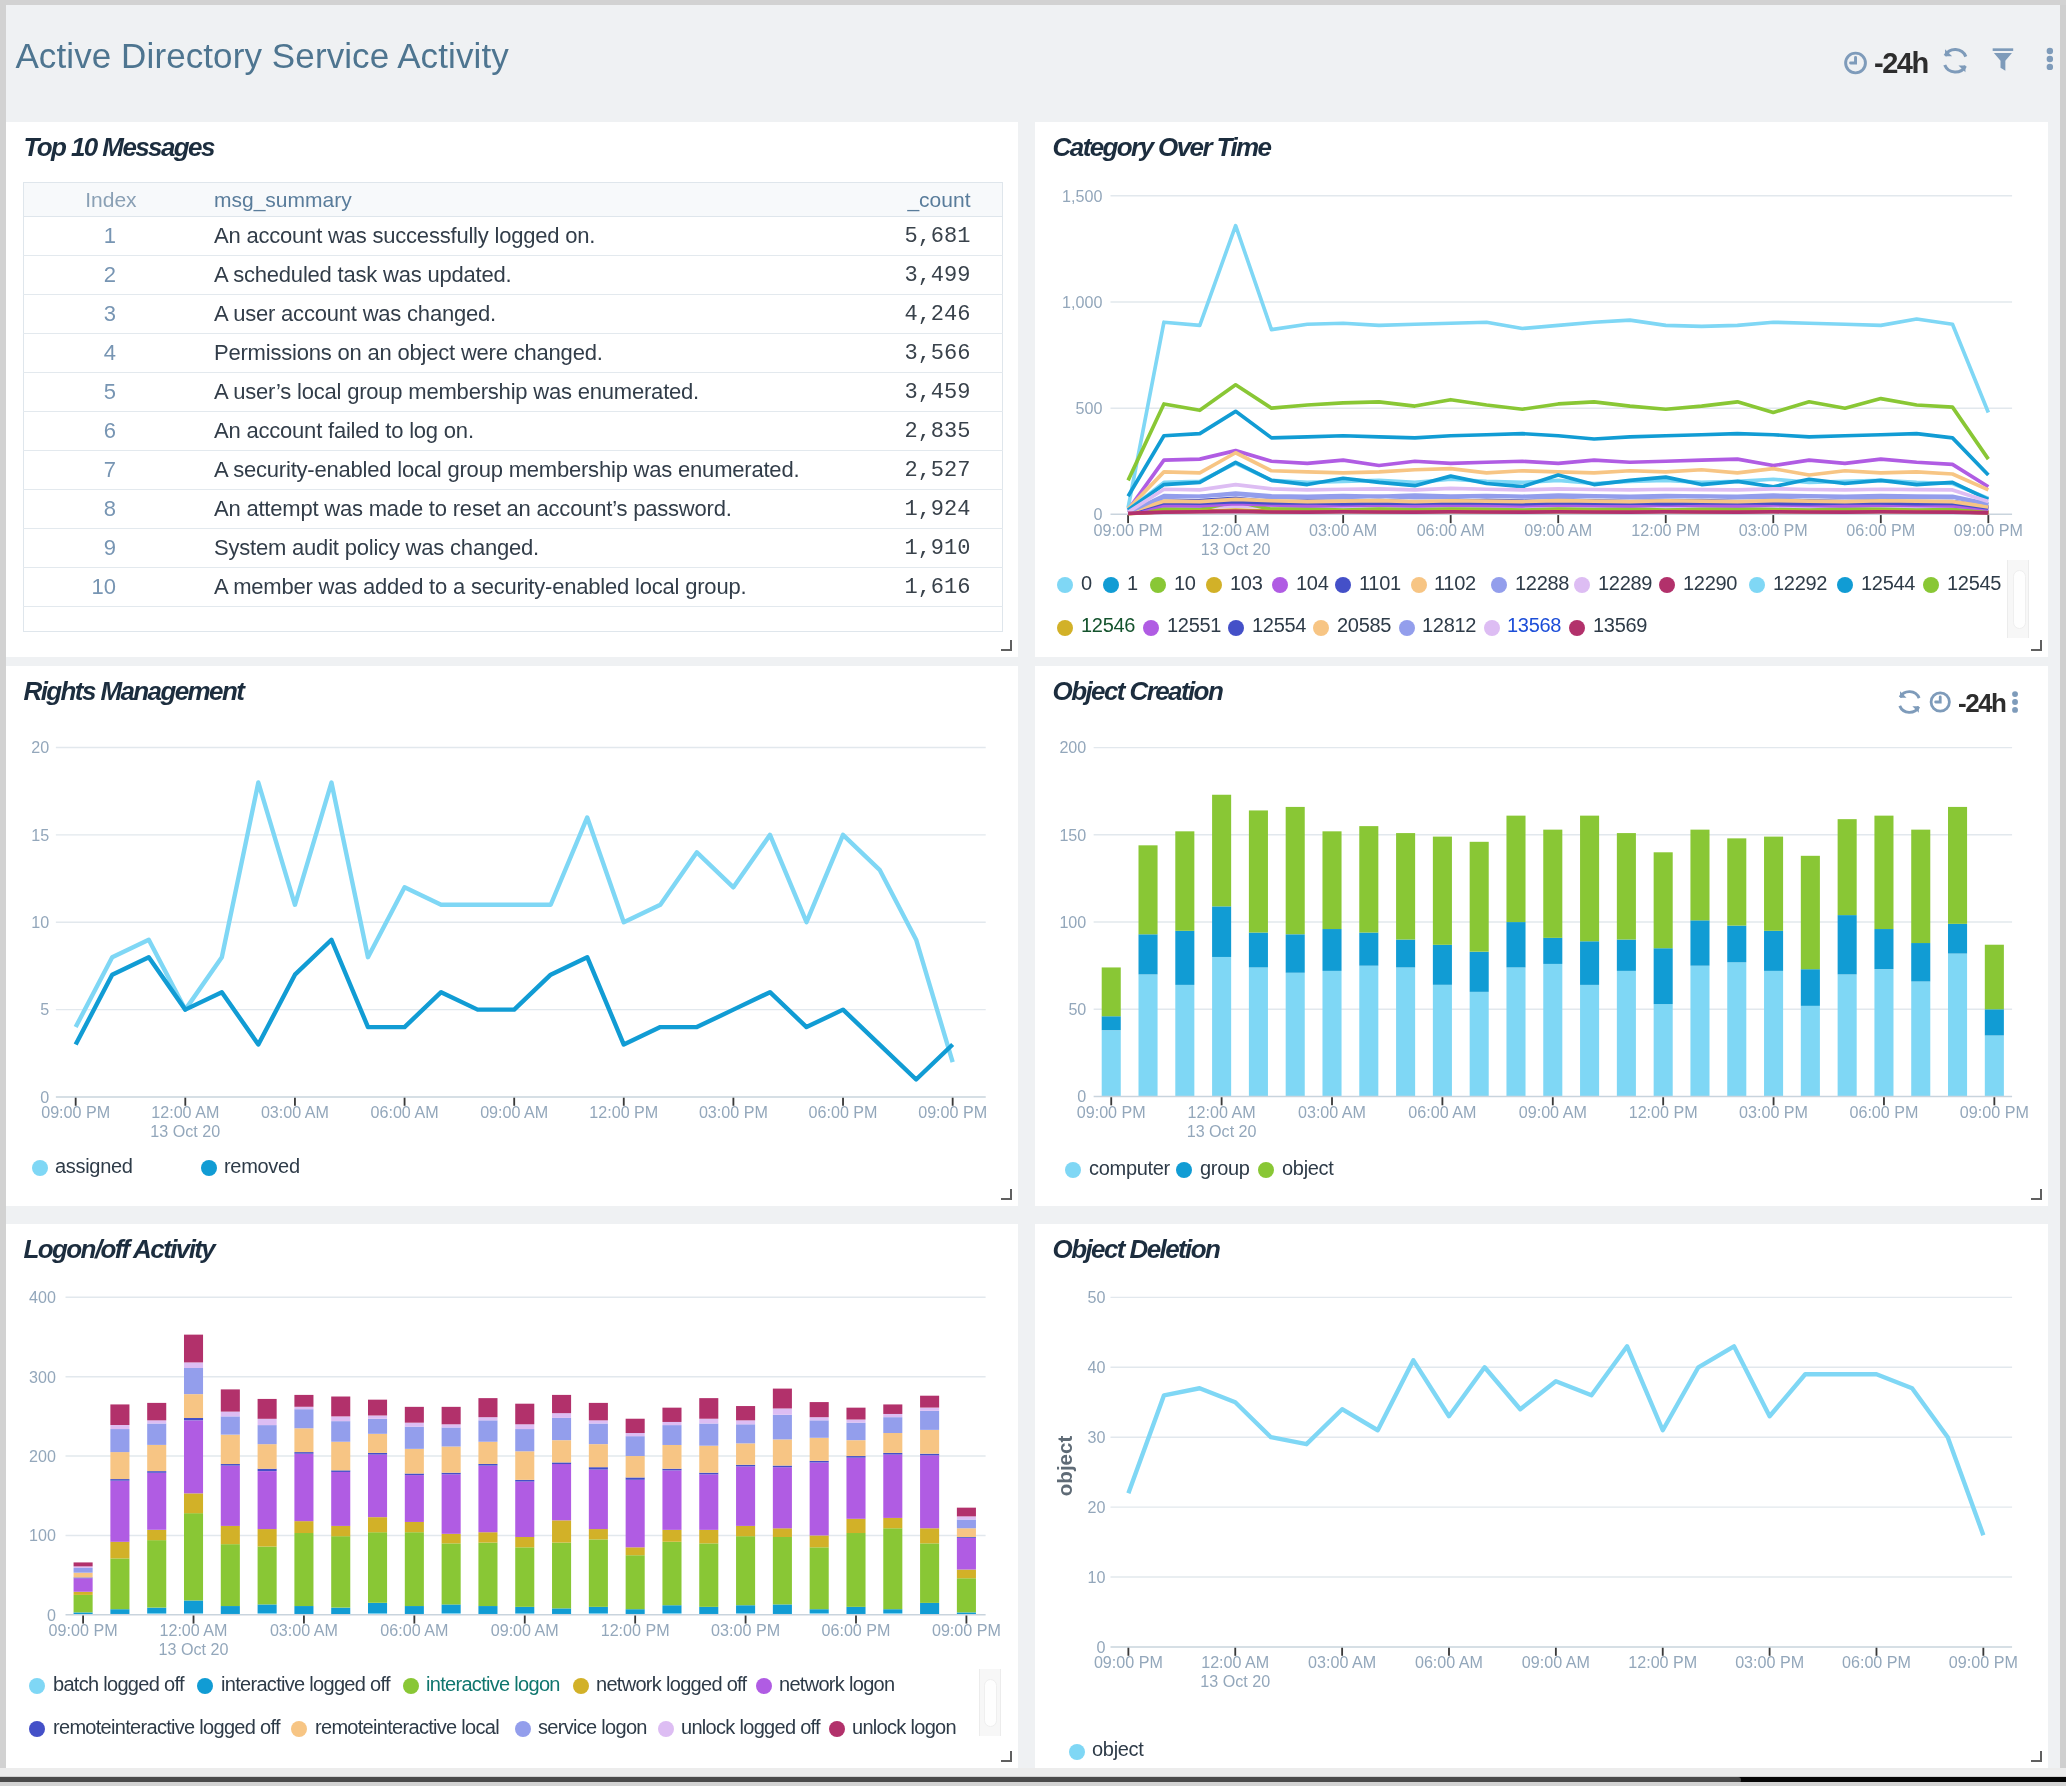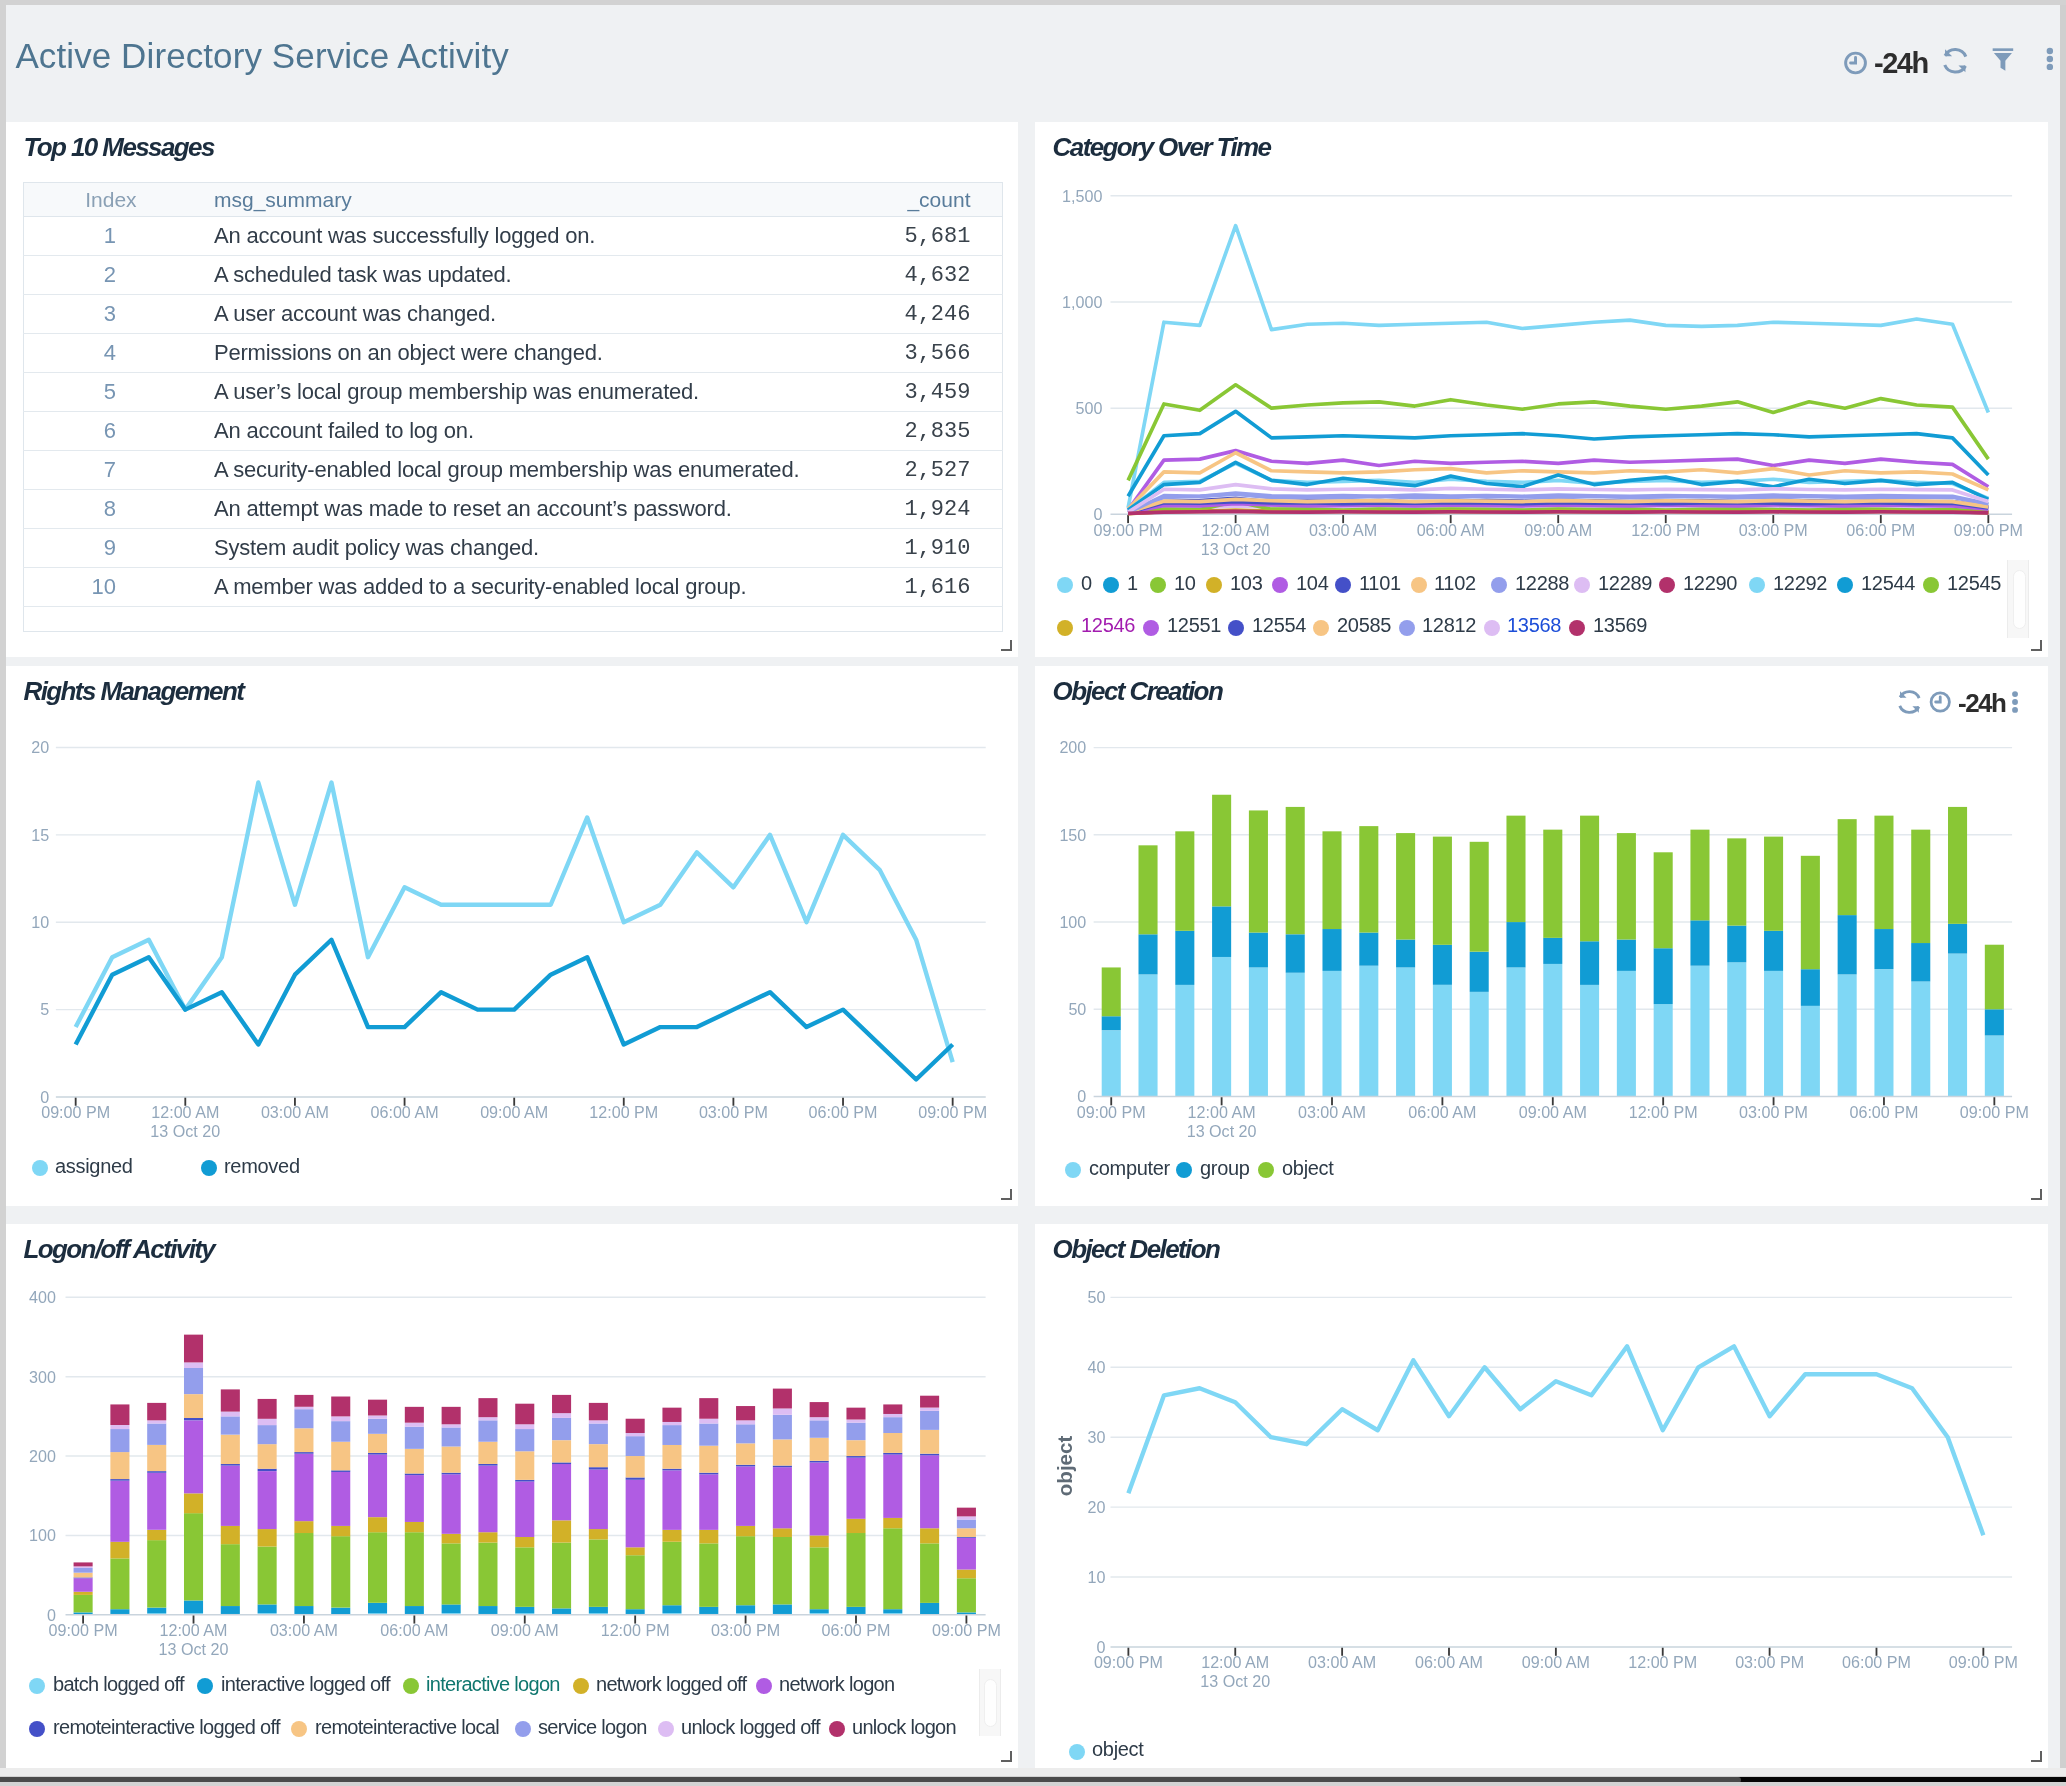--- a/index.html
+++ b/index.html
@@ -60,21 +60,21 @@
       </thead>
 <tbody>
         <tr>
           <td class="ci">1</td>
           <td class="cm">An account was successfully logged on.</td>
           <td class="cc">5,681</td>
         </tr>
         <tr>
           <td class="ci">2</td>
           <td class="cm">A scheduled task was updated.</td>
-          <td class="cc">4,632</td>
+          <td class="cc">3,499</td>
         </tr>
         <tr>
           <td class="ci">3</td>
           <td class="cm">A user account was changed.</td>
           <td class="cc">4,246</td>
         </tr>
         <tr>
           <td class="ci">4</td>
           <td class="cm">Permissions on an object were changed.</td>
           <td class="cc">3,566</td>
@@ -681,21 +681,21 @@
 <div style="position:absolute;left:1598px;top:572px;font-size:20px;color:#2E3B48;letter-spacing:-0.3px;white-space:nowrap">12289</div>
 <div style="position:absolute;left:1659px;top:577px;width:16px;height:16px;border-radius:50%;background:#B2316B"></div>
 <div style="position:absolute;left:1683px;top:572px;font-size:20px;color:#2E3B48;letter-spacing:-0.3px;white-space:nowrap">12290</div>
 <div style="position:absolute;left:1749px;top:577px;width:16px;height:16px;border-radius:50%;background:#7FD7F5"></div>
 <div style="position:absolute;left:1773px;top:572px;font-size:20px;color:#2E3B48;letter-spacing:-0.3px;white-space:nowrap">12292</div>
 <div style="position:absolute;left:1837px;top:577px;width:16px;height:16px;border-radius:50%;background:#119CD4"></div>
 <div style="position:absolute;left:1861px;top:572px;font-size:20px;color:#2E3B48;letter-spacing:-0.3px;white-space:nowrap">12544</div>
 <div style="position:absolute;left:1923px;top:577px;width:16px;height:16px;border-radius:50%;background:#89C735"></div>
 <div style="position:absolute;left:1947px;top:572px;font-size:20px;color:#2E3B48;letter-spacing:-0.3px;white-space:nowrap">12545</div>
 <div style="position:absolute;left:1057px;top:620px;width:16px;height:16px;border-radius:50%;background:#D2B128"></div>
-<div style="position:absolute;left:1081px;top:614px;font-size:20px;color:#a21caf;letter-spacing:-0.3px;white-space:nowrap">12546</div>
+<div style="position:absolute;left:1081px;top:614px;font-size:20px;color:#14532d;letter-spacing:-0.3px;white-space:nowrap">12546</div>
 <div style="position:absolute;left:1143px;top:620px;width:16px;height:16px;border-radius:50%;background:#B05CE3"></div>
 <div style="position:absolute;left:1167px;top:614px;font-size:20px;color:#2E3B48;letter-spacing:-0.3px;white-space:nowrap">12551</div>
 <div style="position:absolute;left:1228px;top:620px;width:16px;height:16px;border-radius:50%;background:#4450C8"></div>
 <div style="position:absolute;left:1252px;top:614px;font-size:20px;color:#2E3B48;letter-spacing:-0.3px;white-space:nowrap">12554</div>
 <div style="position:absolute;left:1313px;top:620px;width:16px;height:16px;border-radius:50%;background:#F7C584"></div>
 <div style="position:absolute;left:1337px;top:614px;font-size:20px;color:#2E3B48;letter-spacing:-0.3px;white-space:nowrap">20585</div>
 <div style="position:absolute;left:1399px;top:620px;width:16px;height:16px;border-radius:50%;background:#939EEC"></div>
 <div style="position:absolute;left:1422px;top:614px;font-size:20px;color:#2E3B48;letter-spacing:-0.3px;white-space:nowrap">12812</div>
 <div style="position:absolute;left:1484px;top:620px;width:16px;height:16px;border-radius:50%;background:#DDBDF3"></div>
 <div style="position:absolute;left:1507px;top:614px;font-size:20px;color:#1d4ed8;letter-spacing:-0.3px;white-space:nowrap">13568</div>

